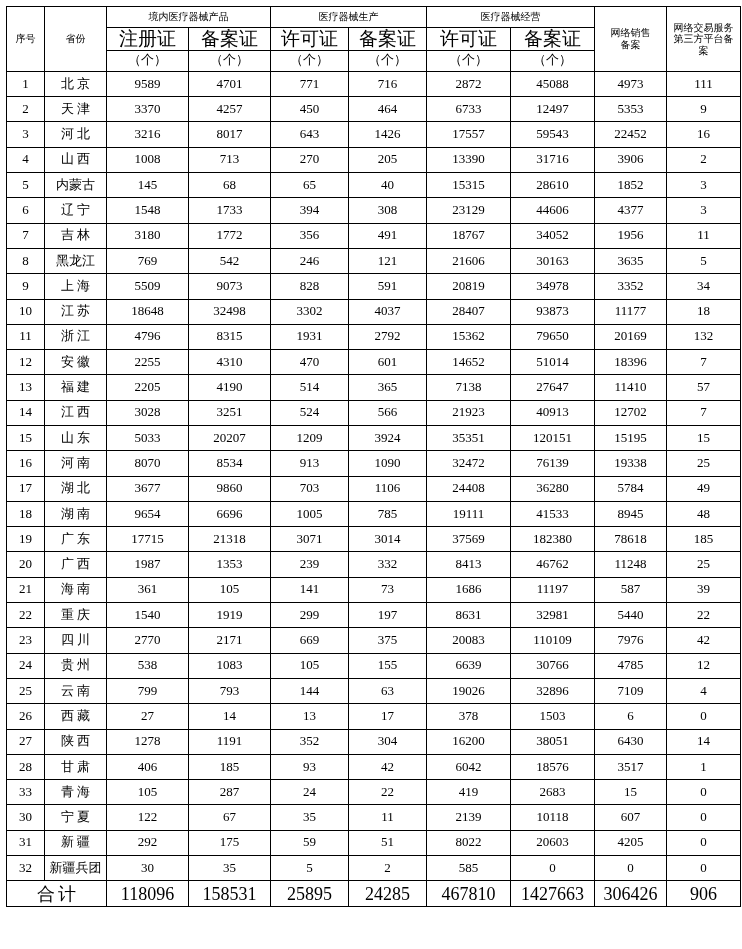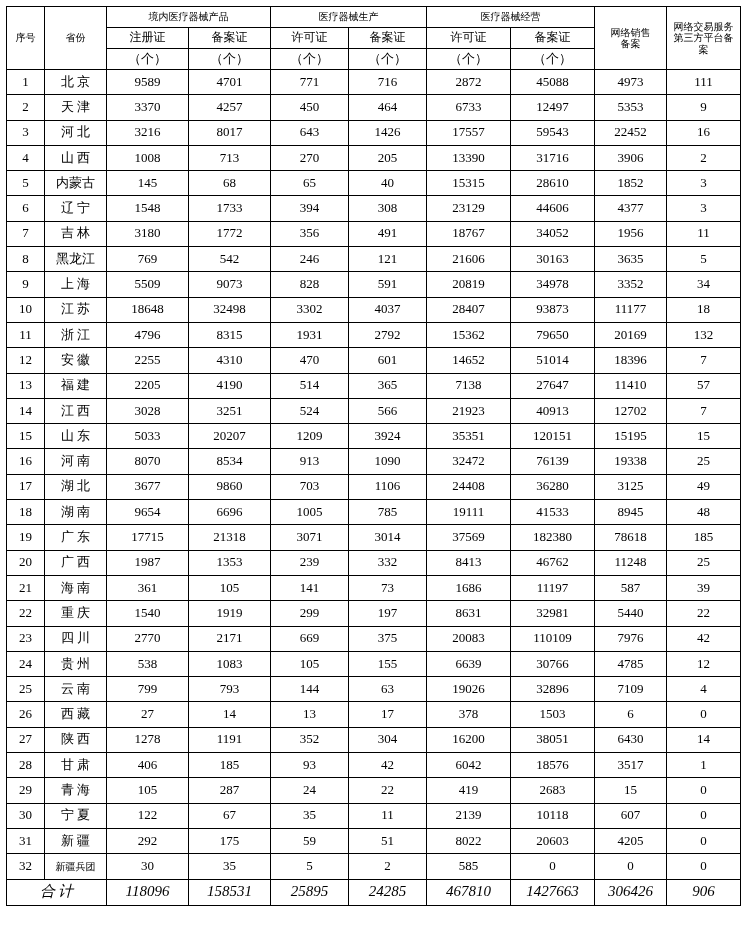--- a/index.html
+++ b/index.html
@@ -34,21 +34,21 @@
     line-height: 1.15;
     font-weight: normal;
   }
   
   tr.hgroup1 th {
     height: 20px;
     font-size: 10px;
   }
   tr.hgroup2 th {
     height: 20px;
-    font-size: 12px;
+    font-size: 19px;
     margin-left: 31px;
   }
   tr.hgroup3 th {
     height: 20px;
     font-size: 13px;
   }
   th.corner-seq, th.corner-prov {
     font-size: 13px;
   }
   
@@ -66,33 +66,32 @@
   .prov-spread {
     display: inline-block;
     letter-spacing: 3px;
     padding-left: 3px;
   }
   td.val-col {
     width: 82px;
   }
   tr.totalrow td {
     height: 25px;
-    font-size: 15px;
-    font-style: italic;
+    font-size: 18px;
   }
   .tot-label {
     letter-spacing: 3px;
     padding-left: 3px;
     display: inline-block;
   }
   .unit {
     font-size: 12.5px;
   }
   .small-prov {
-    font-size: 10px;
+    font-size: 13px;
   }
 </style>
 </head>
 <body>
 
 <div id="sheet">
   <table class="stats">
     <colgroup>
       <col style="width:38px">
       <col style="width:62px">
@@ -334,21 +333,21 @@
         </tr>
         <tr class="datarow">
           <td class="num-col">17</td>
           <td class="prov-col"><span class="prov-spread">湖北</span></td>
           <td class="val-col">3677</td>
           <td class="val-col">9860</td>
           <td class="val-col">703</td>
           <td class="val-col">1106</td>
           <td class="val-col">24408</td>
           <td class="val-col">36280</td>
-          <td class="val-col">3125</td>
+          <td class="val-col">5784</td>
           <td class="val-col">49</td>
         </tr>
         <tr class="datarow">
           <td class="num-col">18</td>
           <td class="prov-col"><span class="prov-spread">湖南</span></td>
           <td class="val-col">9654</td>
           <td class="val-col">6696</td>
           <td class="val-col">1005</td>
           <td class="val-col">785</td>
           <td class="val-col">19111</td>
@@ -470,21 +469,21 @@
           <td class="val-col">406</td>
           <td class="val-col">185</td>
           <td class="val-col">93</td>
           <td class="val-col">42</td>
           <td class="val-col">6042</td>
           <td class="val-col">18576</td>
           <td class="val-col">3517</td>
           <td class="val-col">1</td>
         </tr>
         <tr class="datarow">
-          <td class="num-col">29</td>
+          <td class="num-col">33</td>
           <td class="prov-col"><span class="prov-spread">青海</span></td>
           <td class="val-col">105</td>
           <td class="val-col">287</td>
           <td class="val-col">24</td>
           <td class="val-col">22</td>
           <td class="val-col">419</td>
           <td class="val-col">2683</td>
           <td class="val-col">15</td>
           <td class="val-col">0</td>
         </tr>

